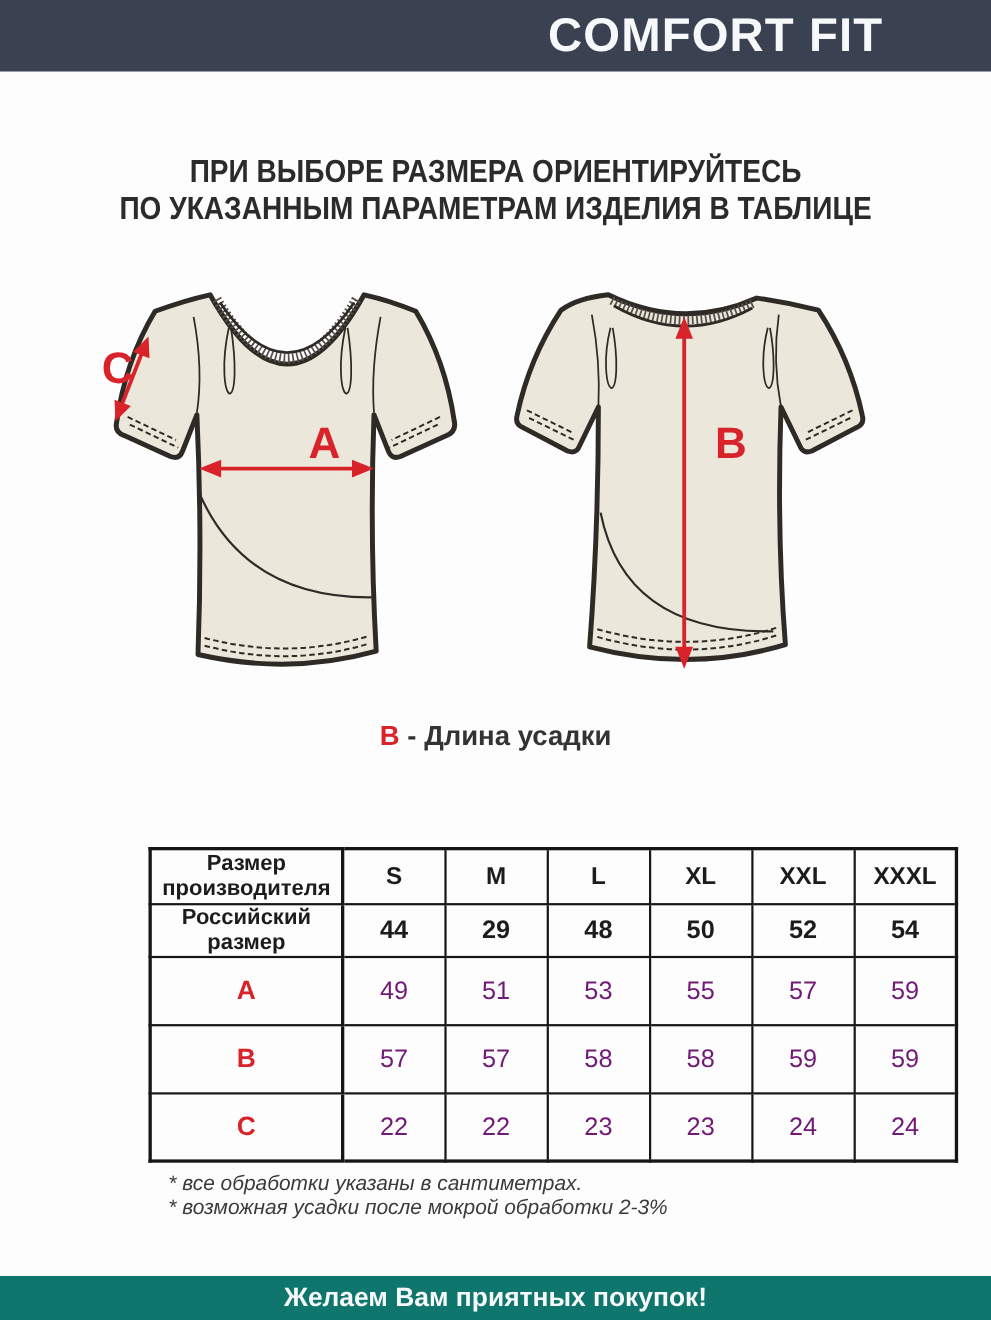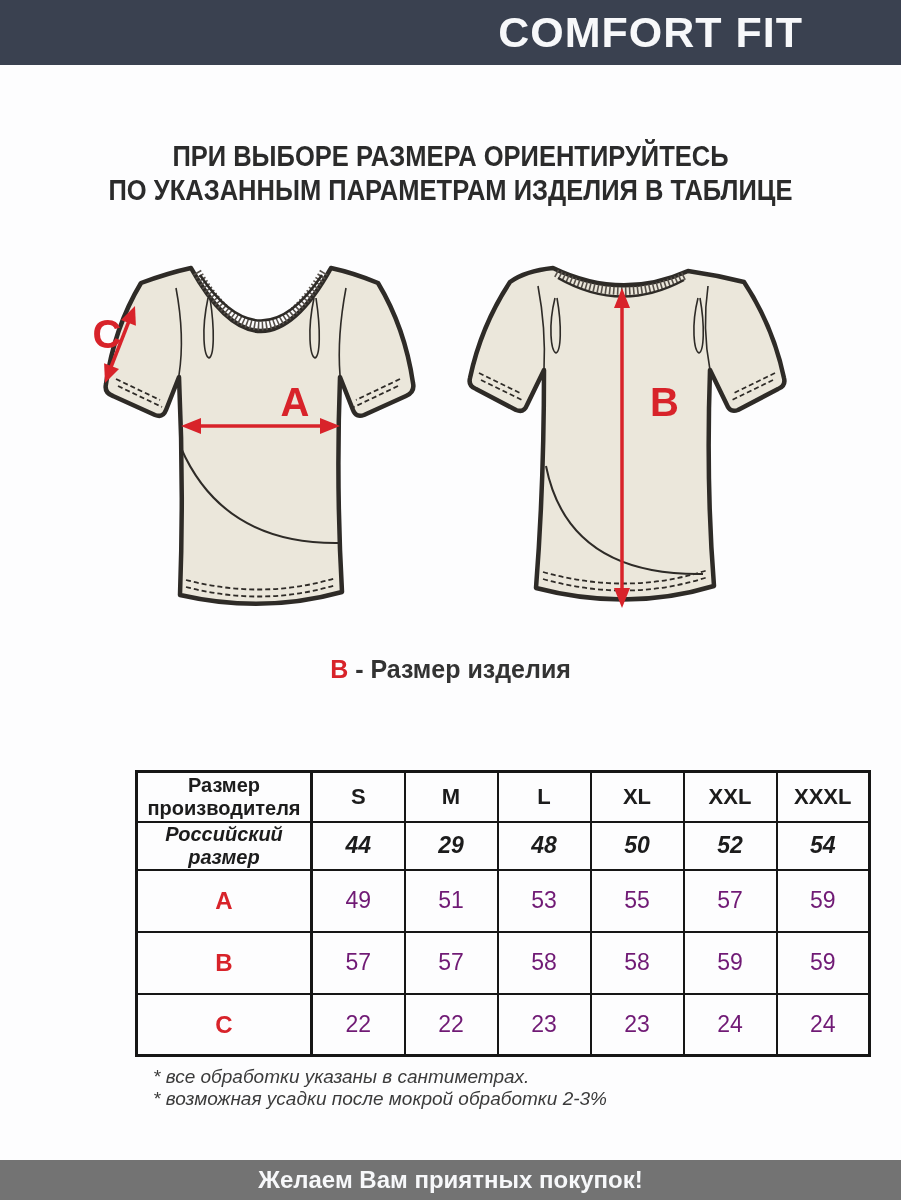--- a/index.html
+++ b/index.html
@@ -28,34 +28,34 @@
   .legend .legend-key{ color:#d8232a; }
   .legend .legend-text{ margin-left:7px; }
 
   
   .size-table{ position:absolute; left:135px; top:770px; width:736px;
     border-collapse:collapse; table-layout:fixed; border:3px solid #161616;
     text-align:center; color:#1c1c1c; }
   .size-table td{ border:2px solid #161616; vertical-align:middle; }
   .size-table td.lbl{ border-right:3px solid #161616; font-weight:bold; font-size:20px; line-height:23px; }
   .size-table tr.row-sizes td{ height:50px; }
-  .size-table tr.row-russian td{ height:48px;font-style:italic; }
+  .size-table tr.row-russian td{ height:48px; }
   .size-table tr.row-measure td{ height:62px; }
   .size-table td.sz{ font-weight:bold; font-size:22px; }
   .size-table td.num-bold{ font-weight:bold; font-size:23px; }
   .size-table td.num{ font-weight:normal; font-size:23px; color:#701a75; }
   .size-table td.measure-key{ color:#d8232a; font-size:24px; }
 
   
   .footnotes{ position:absolute; left:153px; top:1066px; font-style:italic;
     font-size:19px; line-height:22px; color:#3b3b3b; }
 
   
   .bottom-banner{ position:absolute; left:0; top:1160px; width:100%; height:40px;
-    background:#737373; text-align:center; }
+    background:#0f766e; text-align:center; }
   .bottom-banner span{ line-height:40px; font-size:24px; font-weight:bold; color:#f7f8fa; }
 </style>
 </head>
 <body>
 
 <div class="page">
 
   <header class="top-banner">
     <span class="brand">COMFORT FIT</span>
   </header>
@@ -126,21 +126,21 @@
     <g>
       <line x1="164" y1="48" x2="164" y2="336" stroke="#d8232a" stroke-width="3.5"></line>
       <polygon points="164,32 156,52 172,52" fill="#d8232a"></polygon>
       <polygon points="164,352 156,332 172,332" fill="#d8232a"></polygon>
       <text x="192" y="160" text-anchor="start">B</text>
     </g>
   </svg>
 
   <div class="legend">
     <div class="legend-row">
-      <span class="legend-key">B</span><span class="legend-text">- Размер изделия</span>
+      <span class="legend-key">B</span><span class="legend-text">- Длина усадки</span>
     </div>
   </div>
 
   <table class="size-table">
     <colgroup>
       <col style="width:175px">
         <col>
         <col>
         <col>
         <col>

